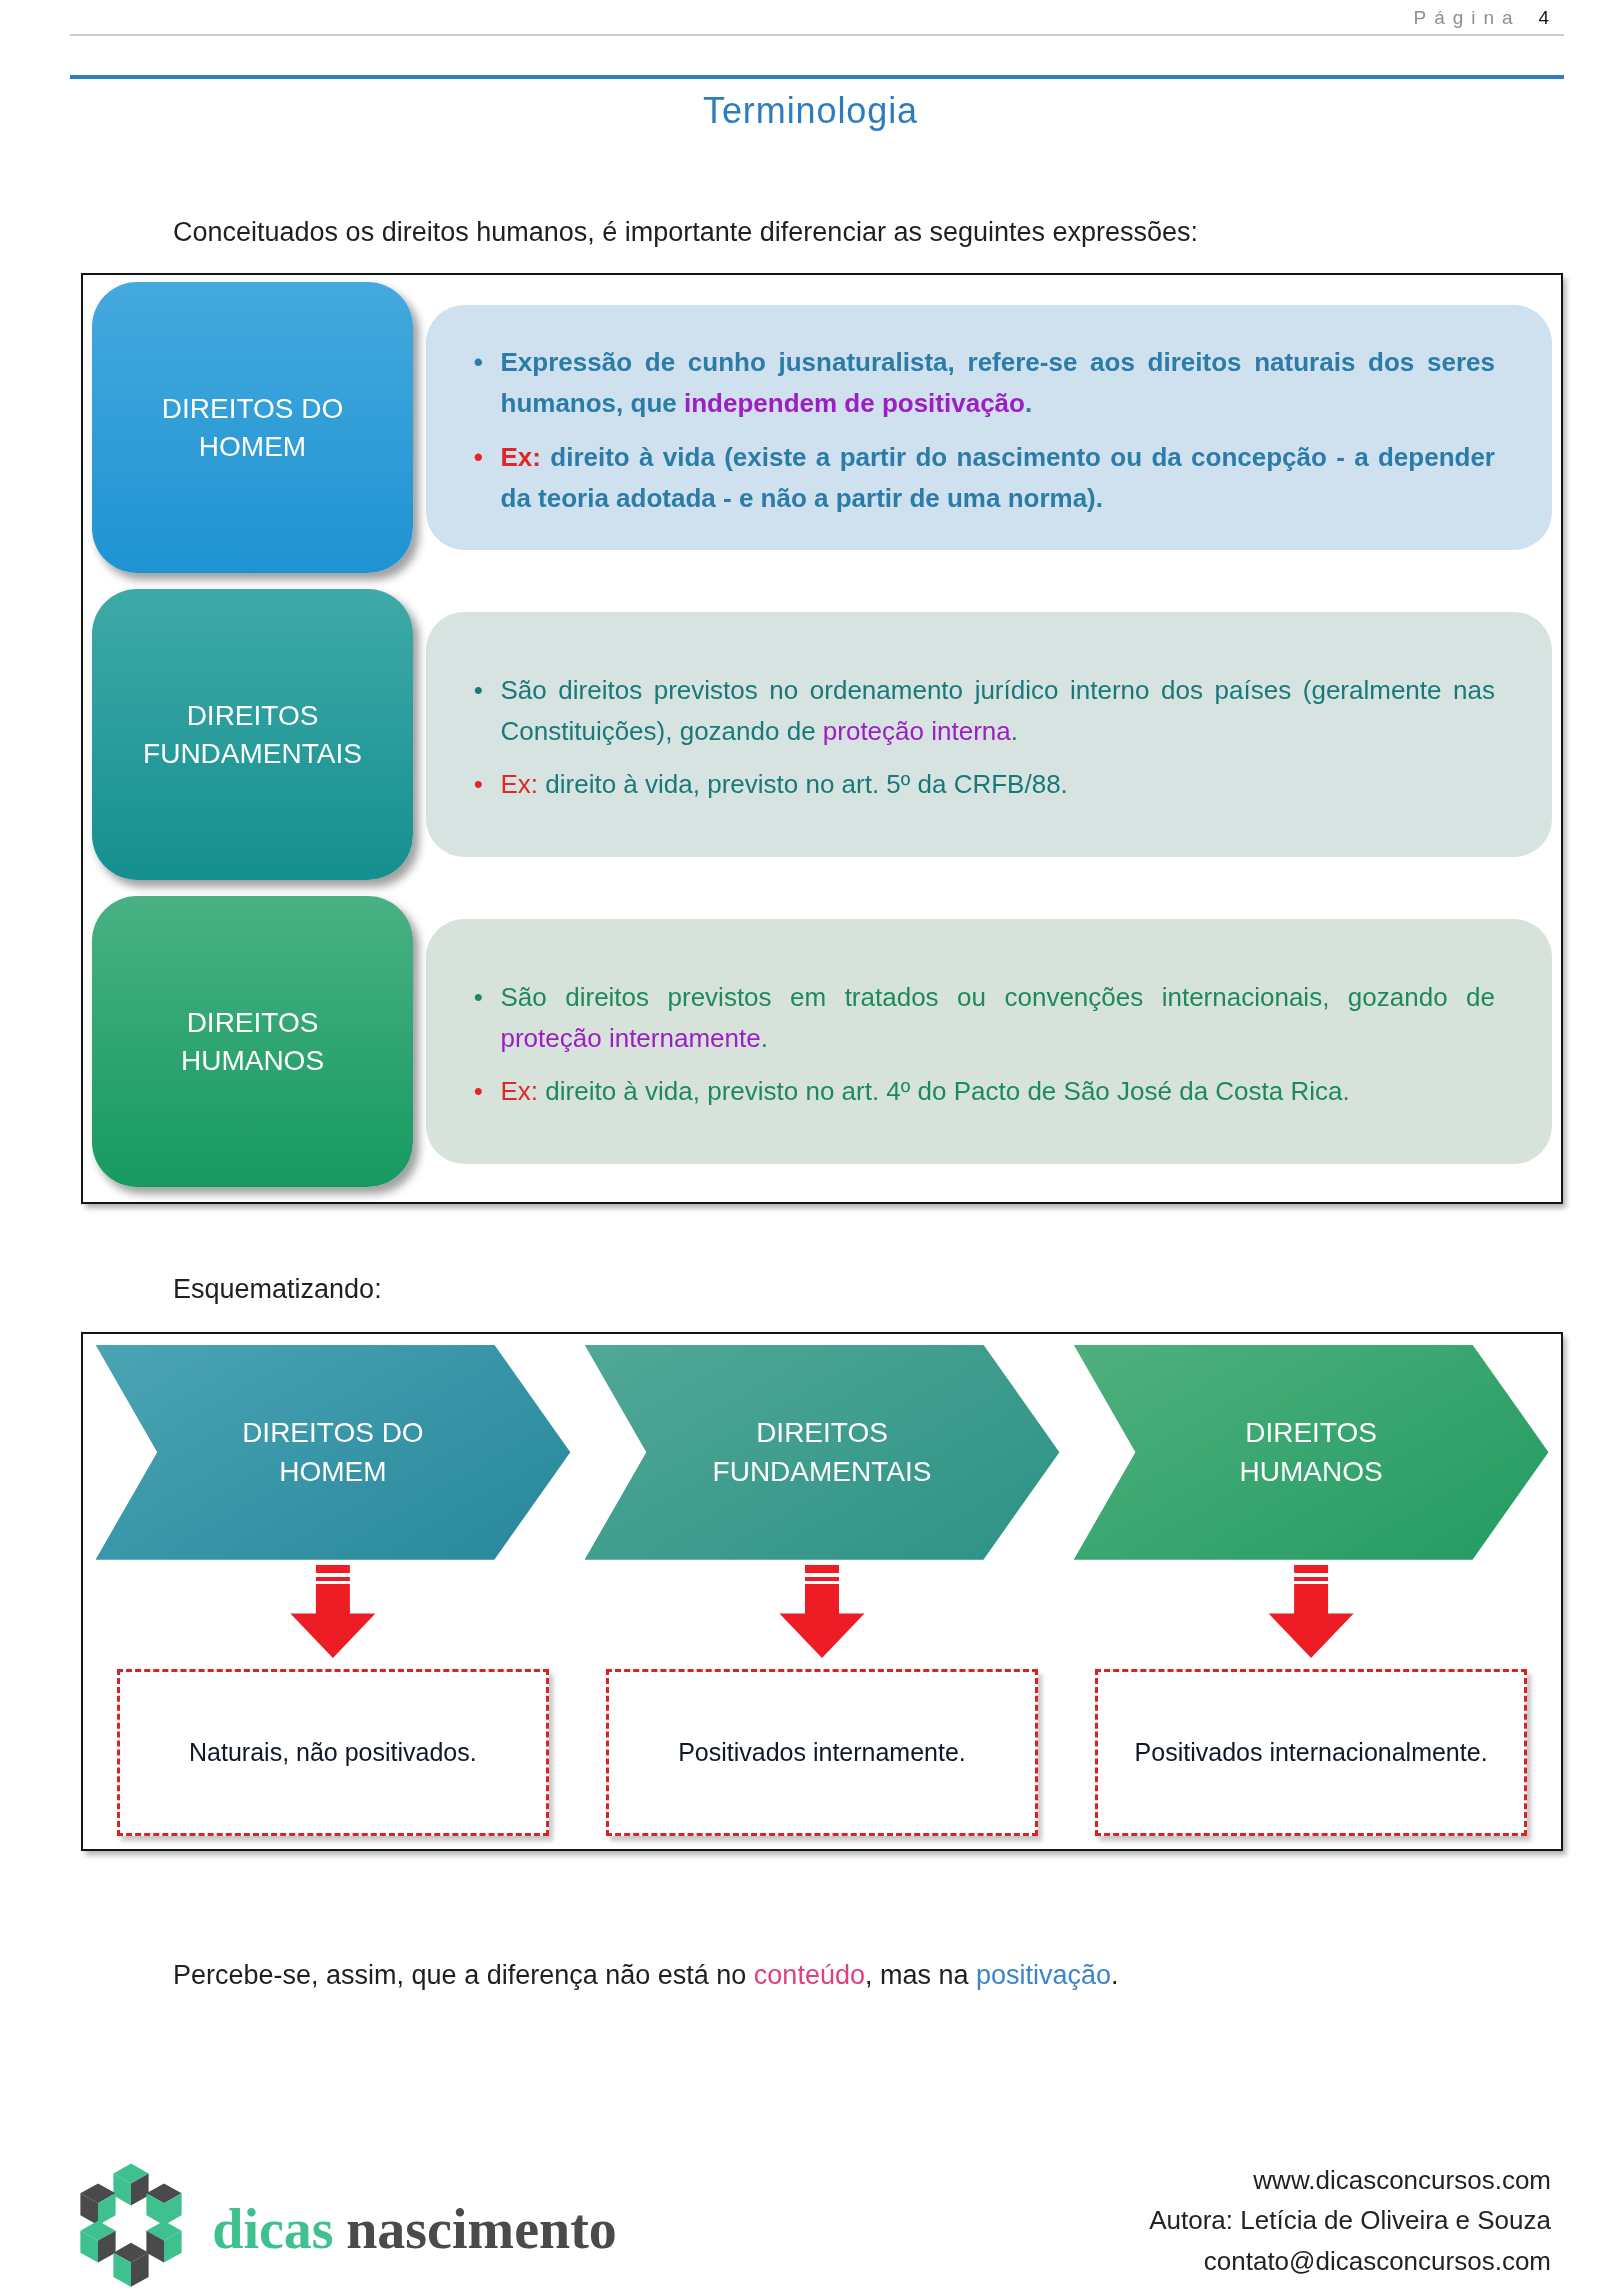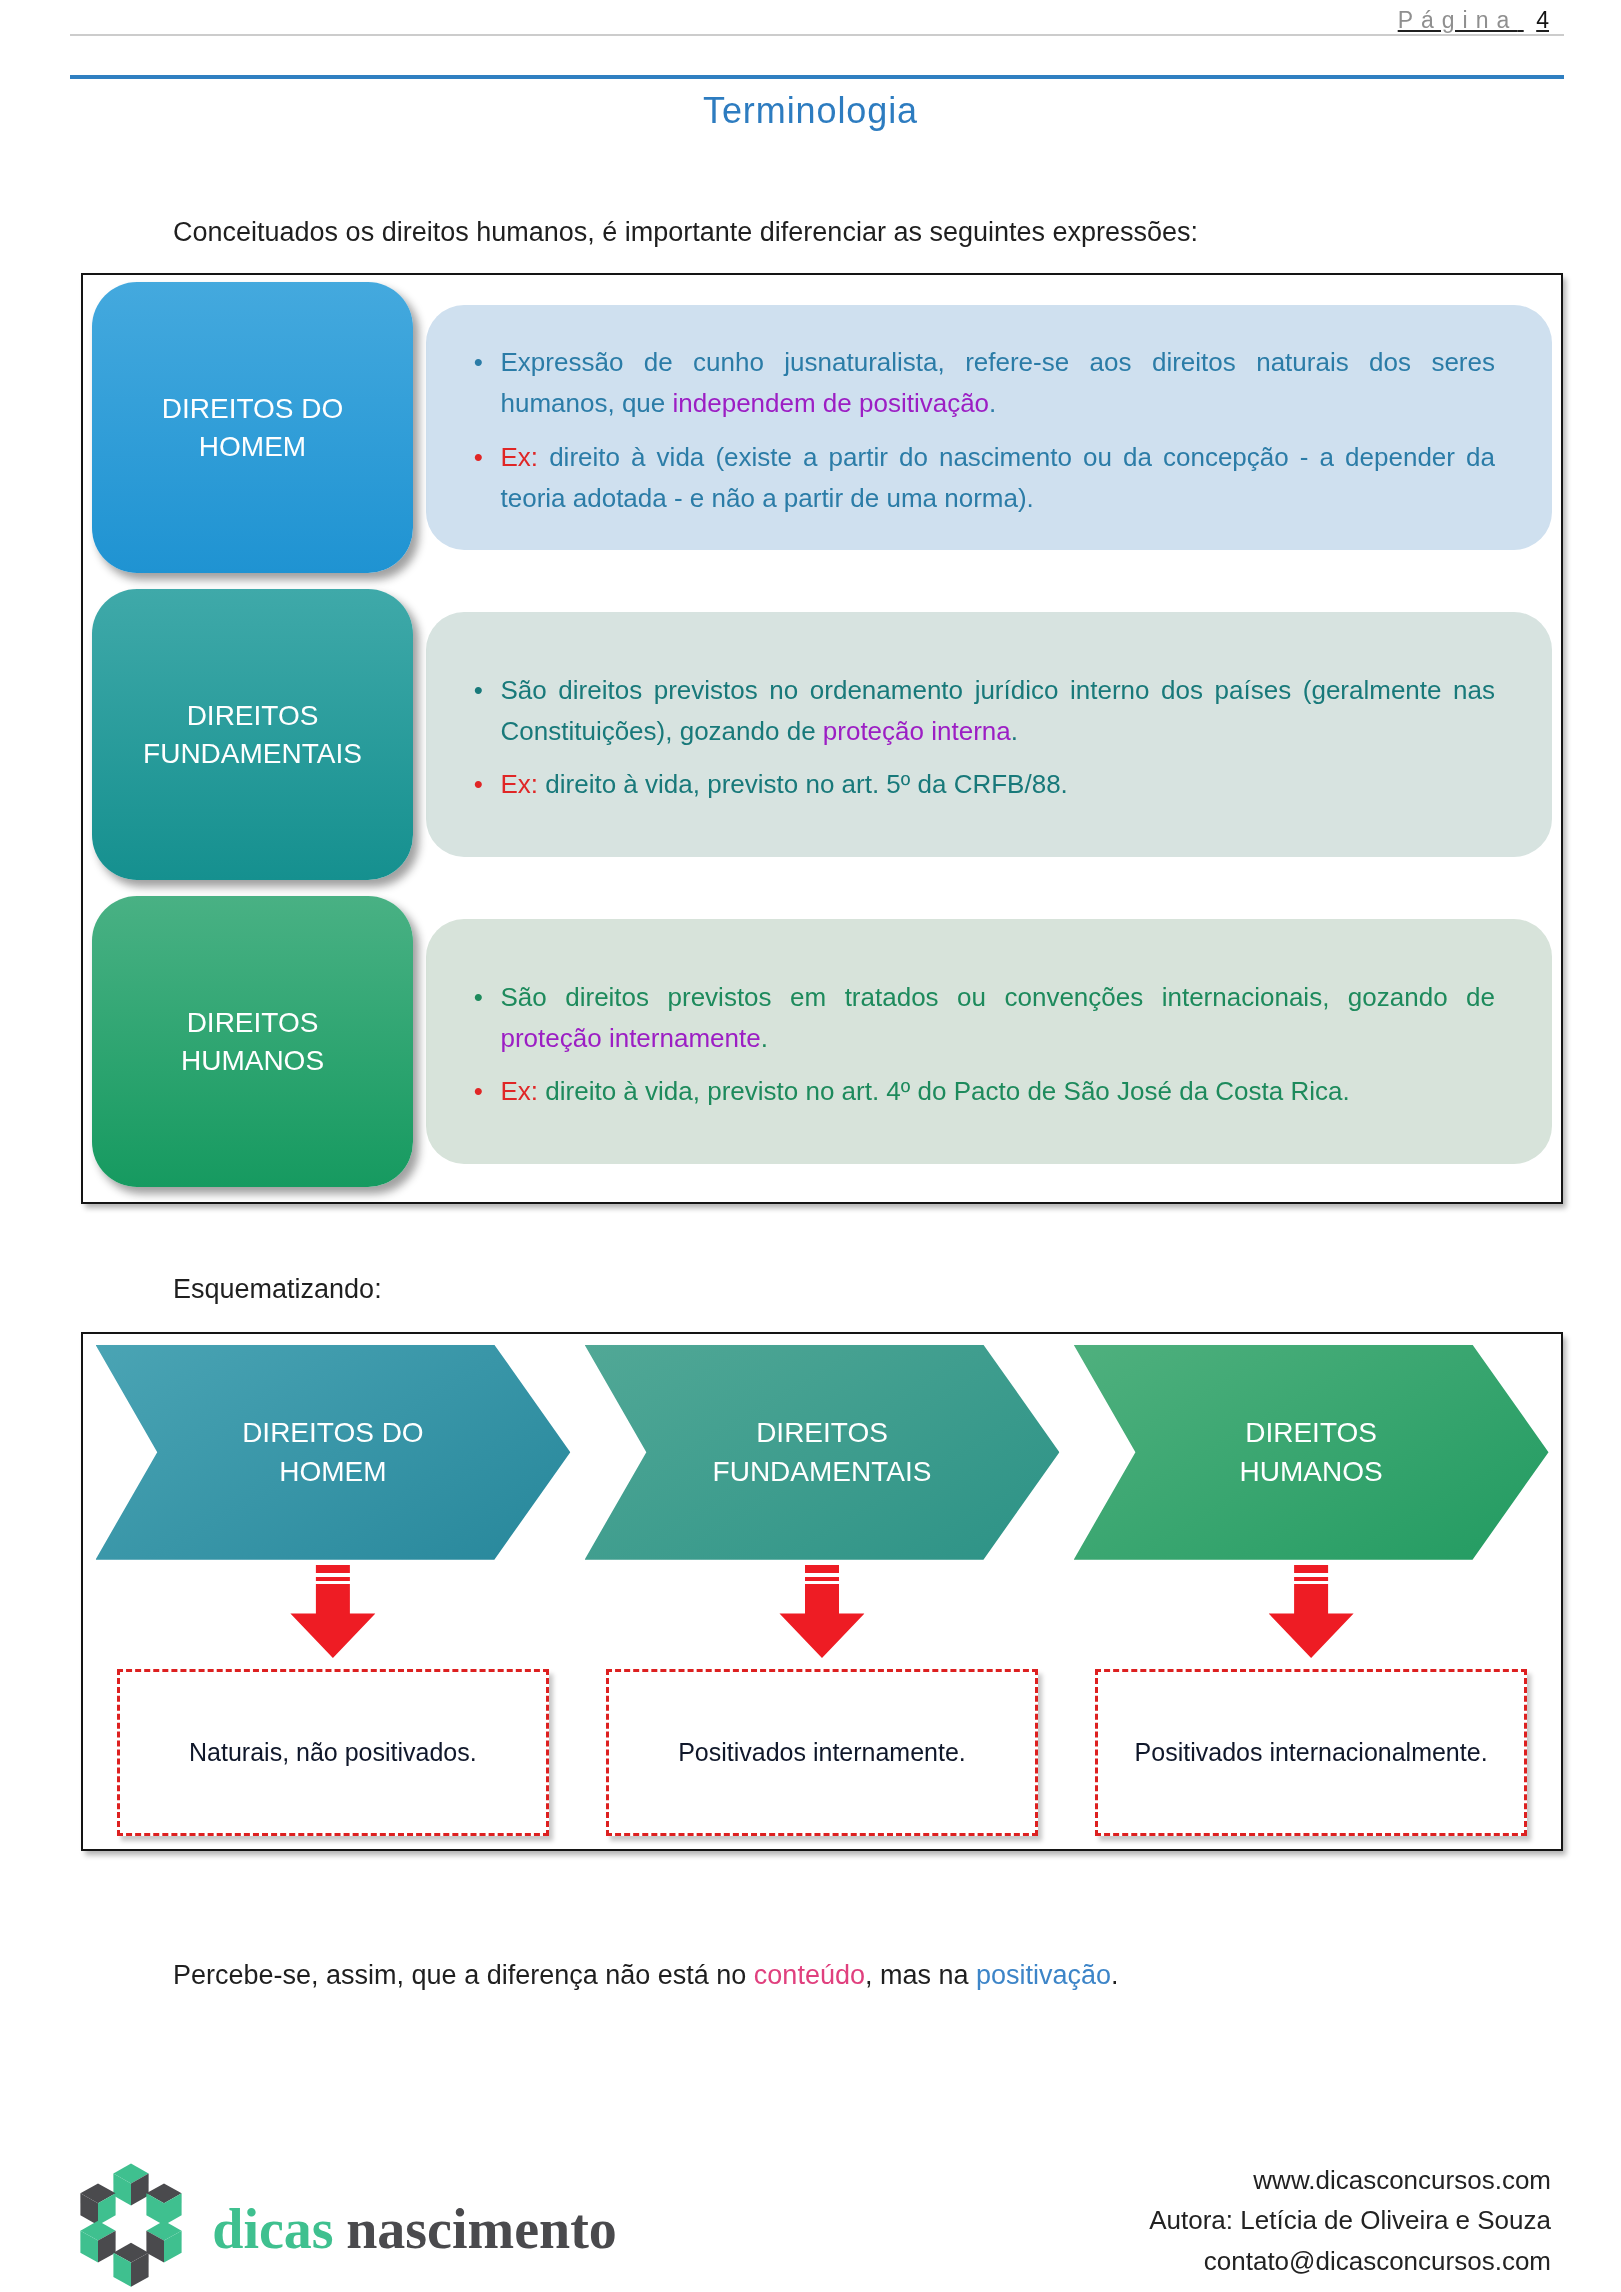--- a/index.html
+++ b/index.html
@@ -1,21 +1,21 @@
 <!DOCTYPE html>
 <html lang="pt" style="font-size:14.3px"><head>
 <meta charset="utf-8">
 <style>
   html,body{margin:0;padding:0;}
   body{
     width:1621px;height:2293px;position:relative;background:#ffffff;
     font-family:"Liberation Sans", sans-serif;color:#1f1f1f;overflow:hidden;
   }
   
-  .page-head{position:absolute;top:7.2px;right:72px;font-size:23px;text-decoration:underline;}
+  .page-head{position:absolute;top:7.2px;right:72px;font-size:19px;}
   .page-head .pg{color:#8f8f8f;letter-spacing:8px;}
   .page-head .num{color:#141414;margin-left:12.5px;letter-spacing:0;}
   .rule-gray{position:absolute;top:34px;left:70px;width:1494px;height:1.8px;background:#cccccc;}
   .rule-blue{position:absolute;top:75px;left:70px;width:1494px;height:3.6px;background:#2f7fc1;}
   .doc-title{position:absolute;top:90px;left:0;width:100%;text-align:center;
     font-size:36px;color:#2d7cc0;letter-spacing:0.9px;}
   .intro{position:absolute;top:190px;left:173px;right:143px;font-size:27px;color:#1f1f1f;}
 
   
   .box1{position:absolute;top:273px;left:81px;width:1482px;height:931px;
@@ -23,21 +23,21 @@
     box-sizing:border-box;padding:7.2px 9px;display:flex;flex-direction:column;gap:16px;}
   .row{display:flex;height:291px;}
   .lbl{width:321px;height:100%;border-radius:45px;display:flex;flex-direction:column;
     justify-content:center;align-items:center;color:#fff;font-size:28px;line-height:1.35;
     text-align:center;box-shadow:5.4px 6.3px 8px rgba(20,20,20,.40);flex:none;z-index:2;}
   .lbl-1{background:linear-gradient(180deg,#44a9de,#1f93d2);}
   .lbl-2{background:linear-gradient(180deg,#3fa9a9,#15908f);}
   .lbl-3{background:linear-gradient(180deg,#49b184,#169a60);}
   .panel{flex:1;margin:23px 0 23px 12.5px;border-radius:38px;padding:27px 57px 21.5px 41px;
     display:flex;flex-direction:column;justify-content:center;box-sizing:border-box;}
-  .panel-1{background:#cfe0ef;color:#2b7ca7;}
+  .panel-1{background:#cfe0ef;color:#2b7ca7;font-weight:bold;}
   .panel-2{background:#d7e3e0;color:#18797a;}
   .panel-3{background:#d7e3da;color:#1d8a5c;}
   .bullet{position:relative;margin:6.3px 0;padding-left:34px;font-size:26px;line-height:41px;
     text-align:justify;}
   .bullet::before{content:"\2022";position:absolute;left:7.2px;top:0;}
   .bullet.exline::before{color:#e02626;}
   .purple{color:#9c1ec4;}
   .ex{color:#e02626;}
 
   

